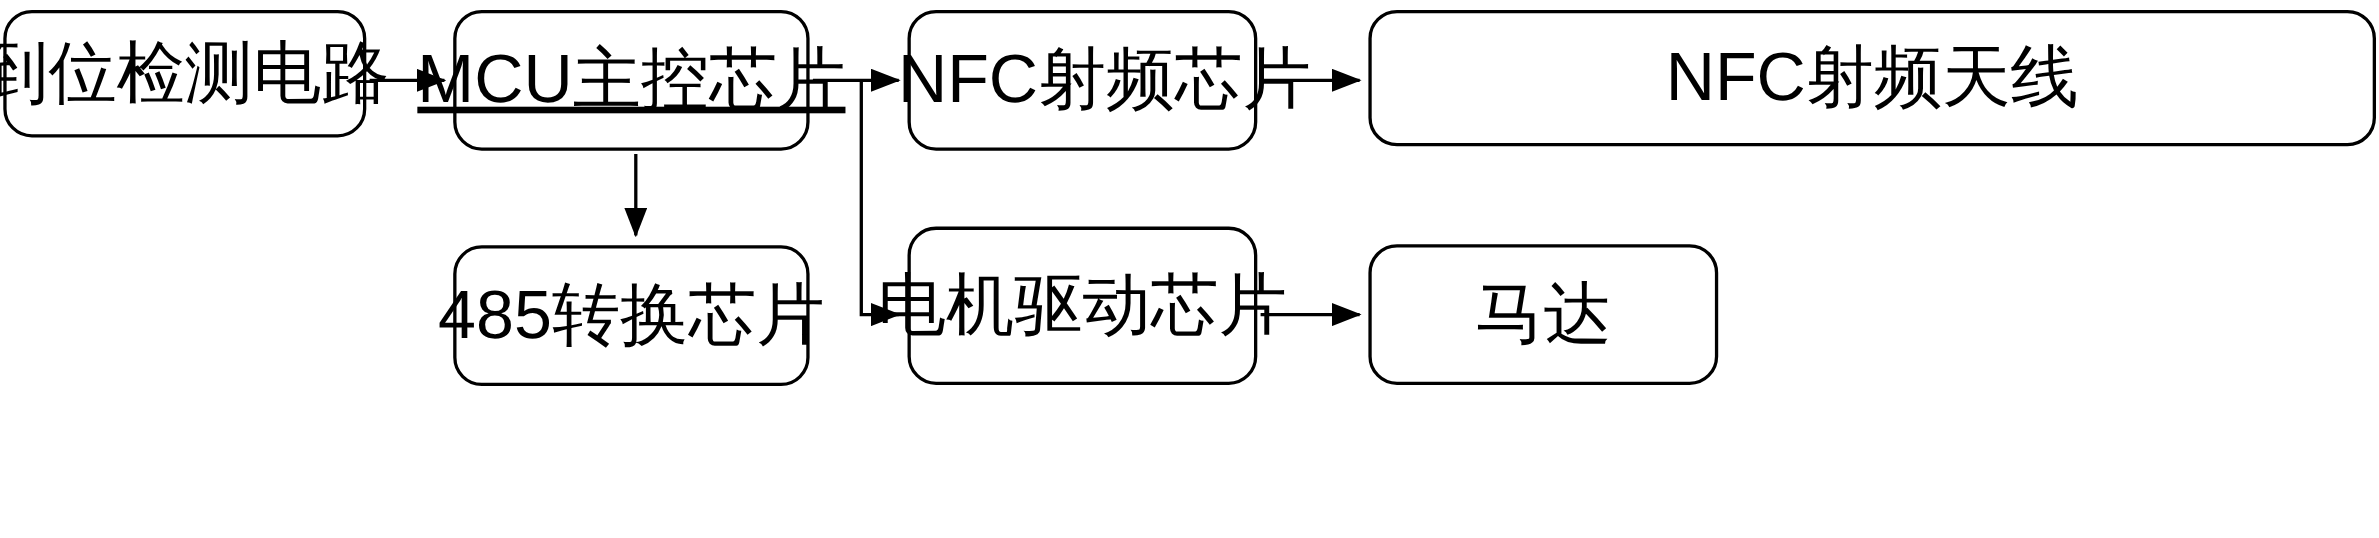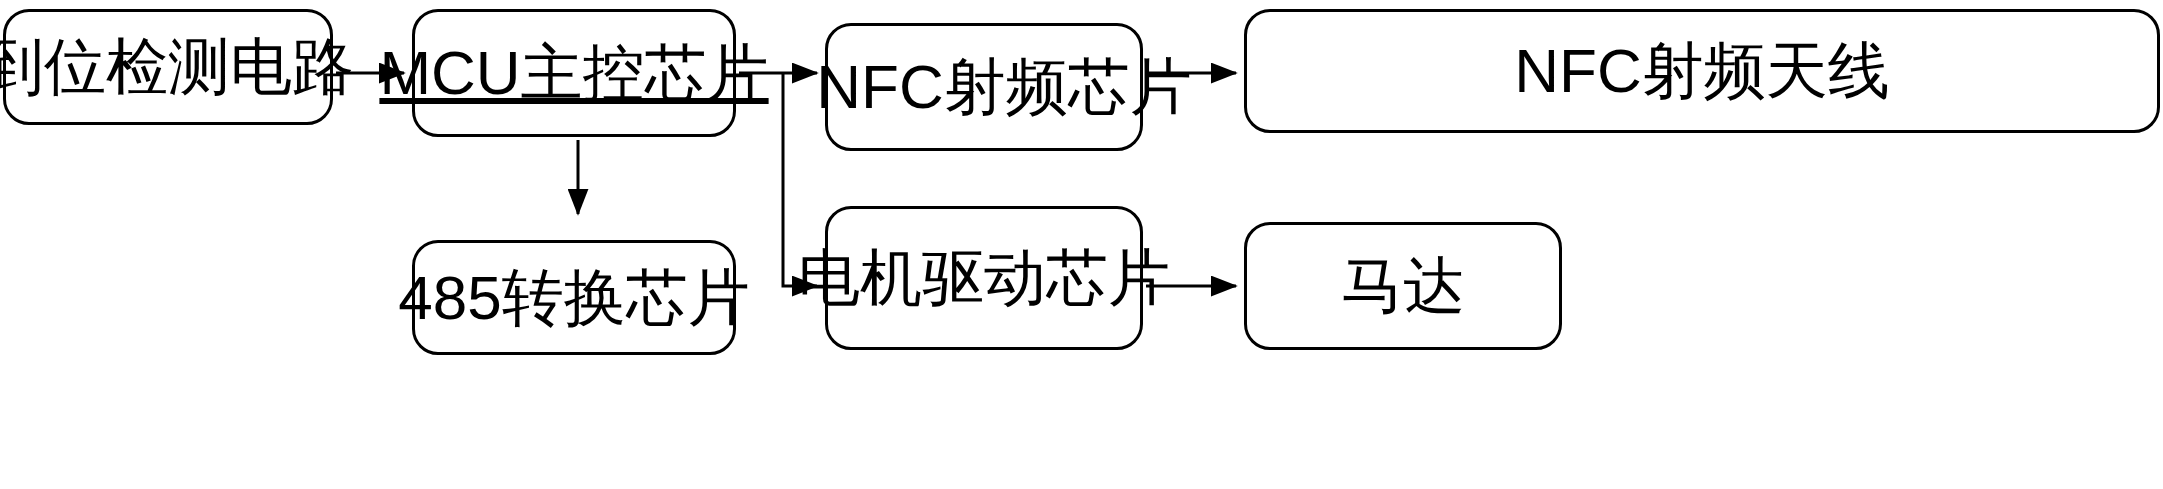--- a/index.html
+++ b/index.html
@@ -41,23 +41,23 @@
     font-size: 62px;
     line-height: 1;
     color: #000000;
     white-space: nowrap;
     letter-spacing: 0px;
     font-weight: 400;
   }
   
   #node-position-detect { left: 3px;    top: 9px;   width: 330px; height: 116px; }
   #node-mcu             { left: 412px;  top: 9px;   width: 324px; height: 128px; text-decoration: underline; }
-  #node-nfc-chip        { left: 825px;  top: 23px;   width: 318px; height: 128px; padding-left: 40px; }
+  #node-nfc-chip        { left: 825px;  top: 9px;   width: 318px; height: 128px; padding-left: 40px; }
   #node-nfc-antenna     { left: 1244px; top: 9px;   width: 916px; height: 124px; }
-  #node-rs485           { left: 412px;  top: 240px; width: 324px; height: 115px; }
+  #node-rs485           { left: 412px;  top: 223px; width: 324px; height: 128px; }
   #node-motor-driver    { left: 825px;  top: 206px; width: 318px; height: 144px; }
   #node-motor           { left: 1244px; top: 222px; width: 318px; height: 128px; }
 </style>
 </head>
 <body>
 
 <div id="diagram-canvas">
 
   <svg id="edge-layer" viewBox="0 0 2163 489" width="2163" height="489" xmlns="http://www.w3.org/2000/svg">
     <defs>

